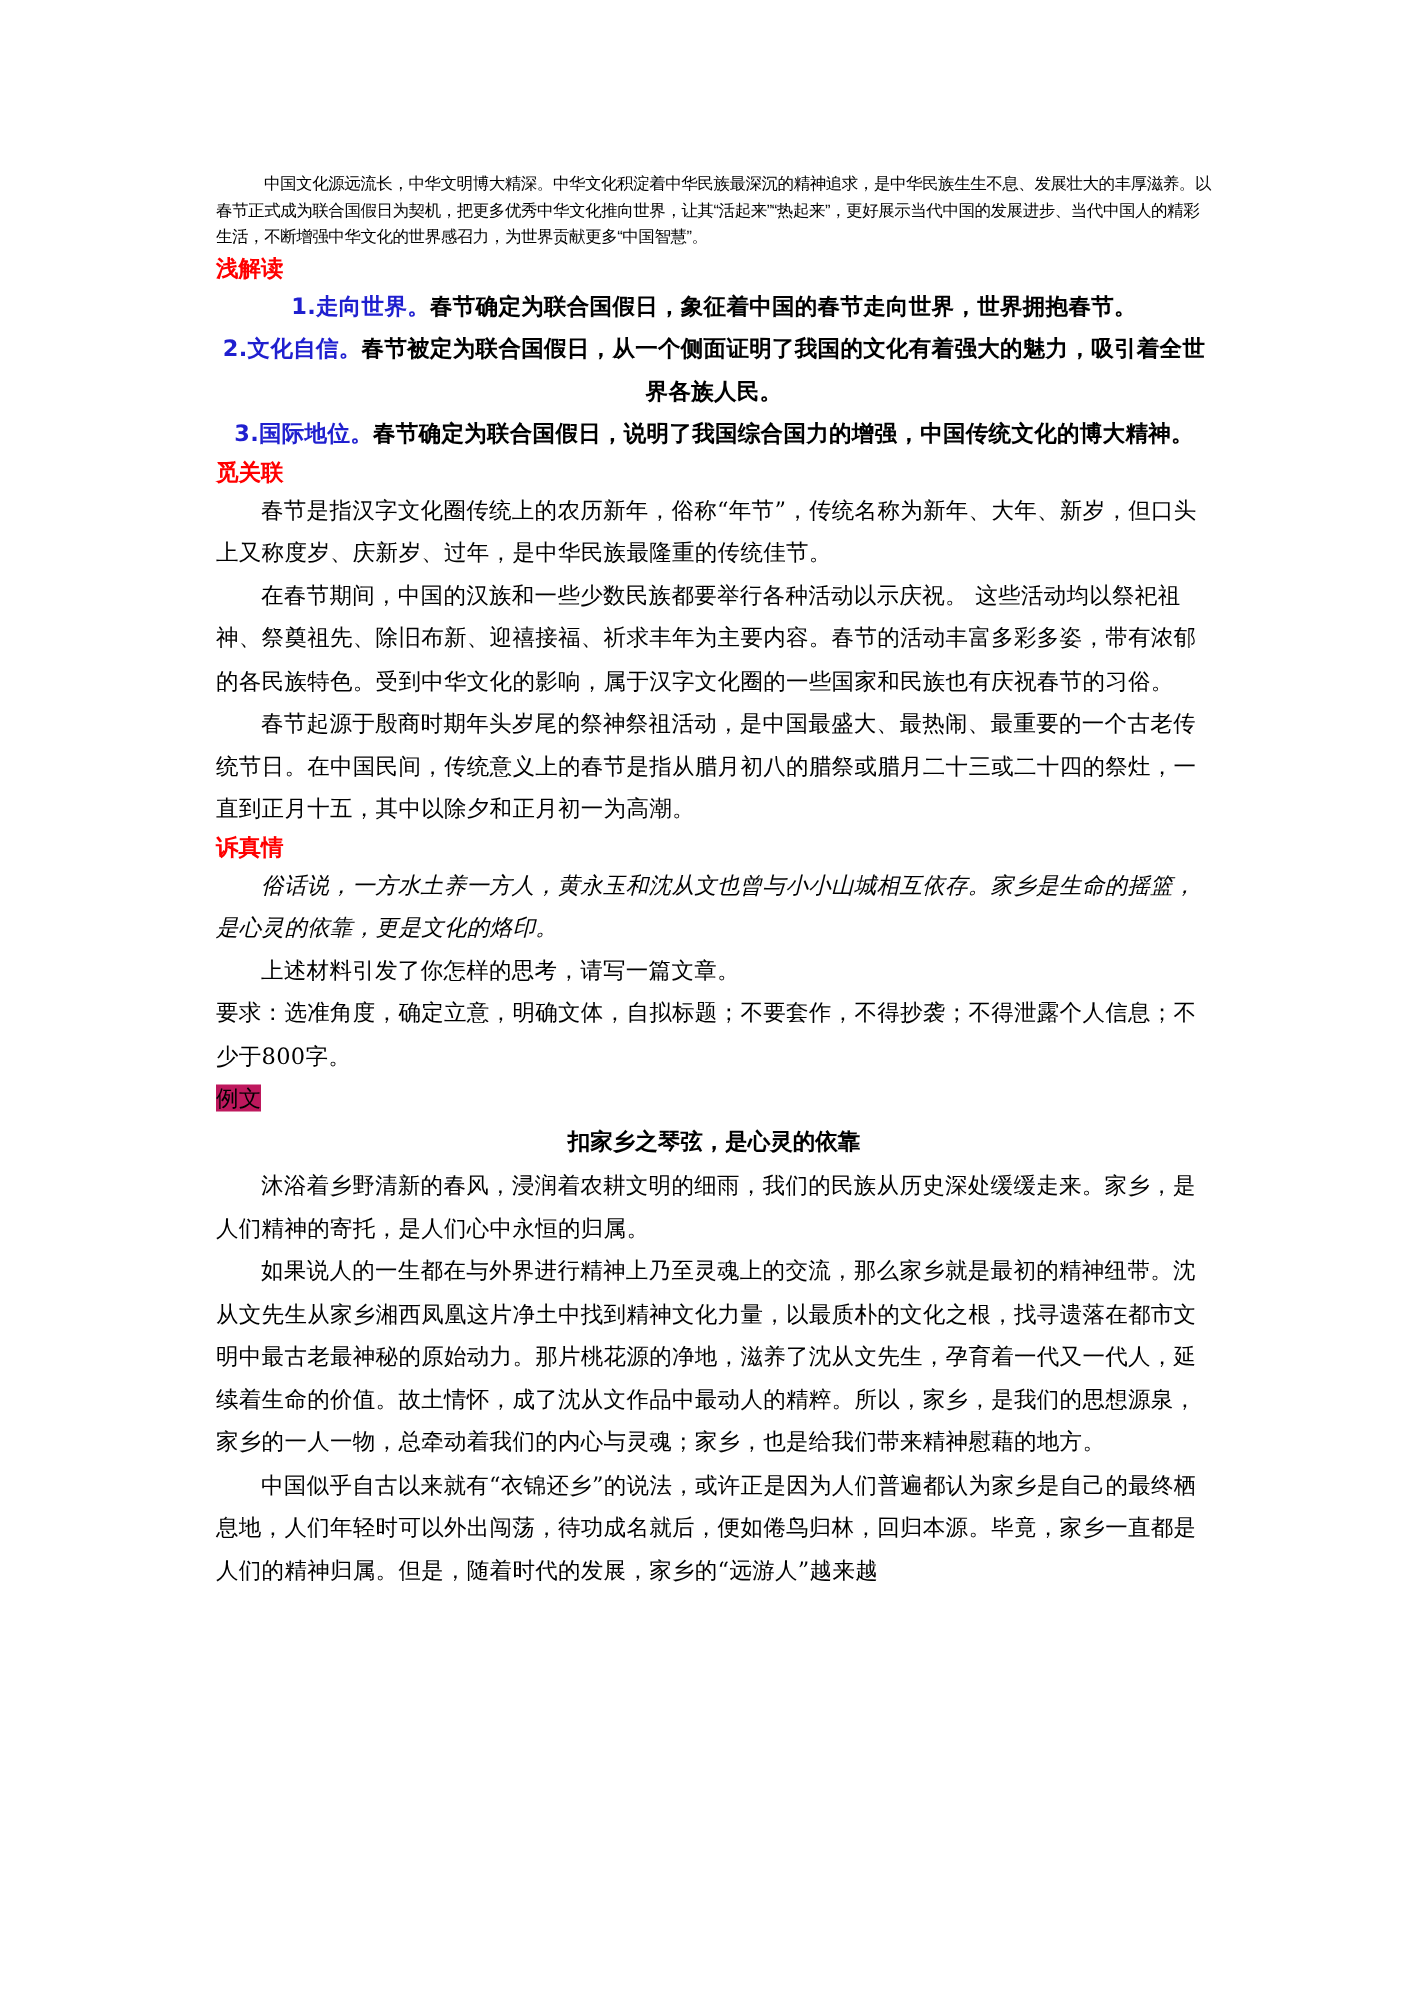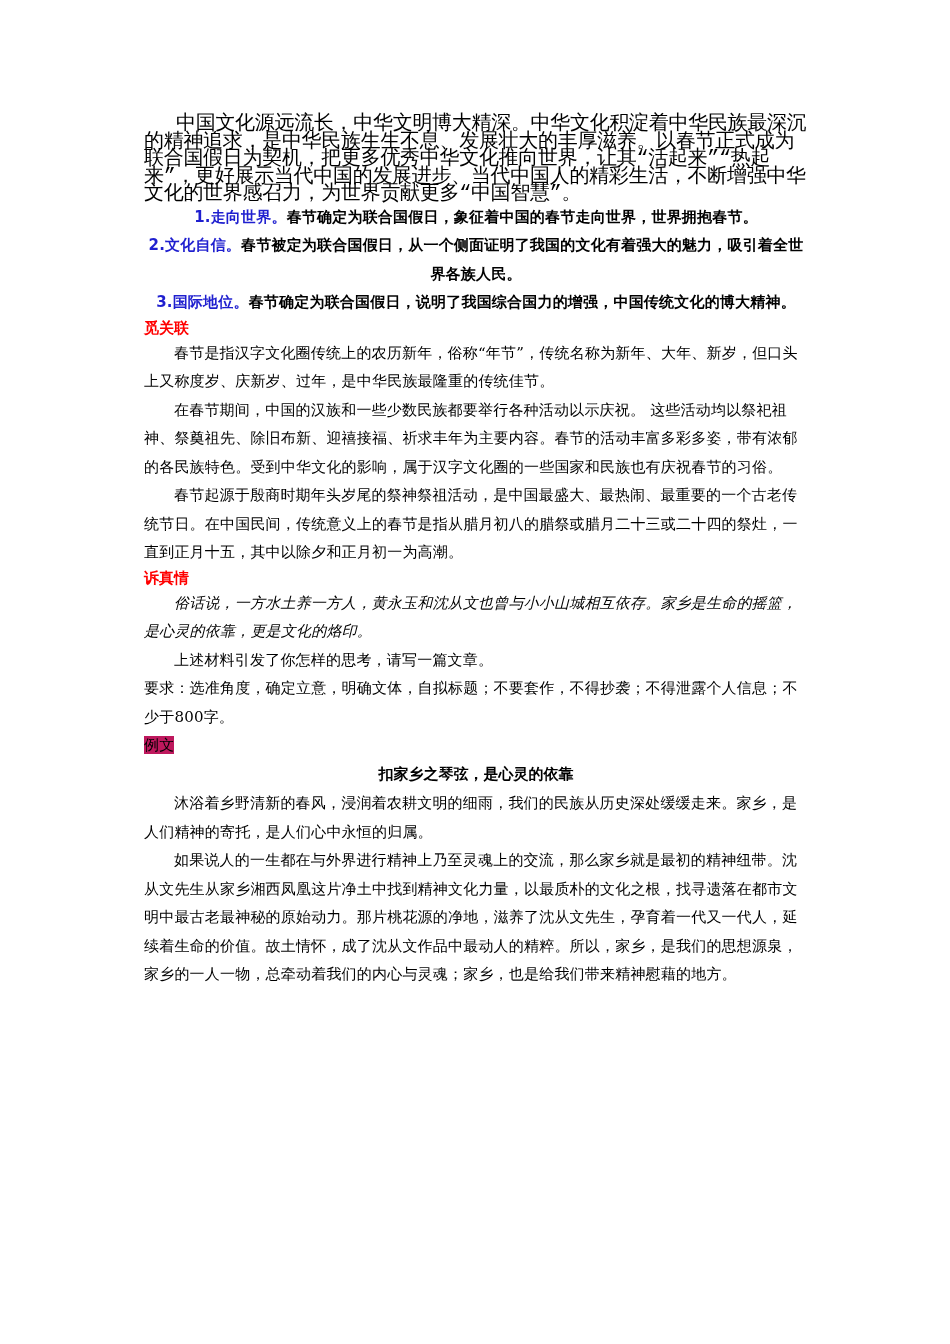--- a/index.html
+++ b/index.html
@@ -1,49 +1,51 @@
 <!DOCTYPE html>
 <html><head>
 <meta charset="utf-8">
 <style>
   html, body { margin: 0; padding: 0; background: #ffffff; }
   body { width: 950px; height: 1344px; position: relative; overflow: hidden;
          font-family: "DejaVu Serif", "Liberation Serif", serif; color: #000; }
   .page { position: absolute; left: 144px; top: 115px; width: 664px; }
-  .intro { font-family: Liberation Mono, monospace; font-size: 20px;
+  .intro { font-family: Liberation Sans, sans-serif; font-size: 11px;
            line-height: 17.5px; text-indent: 32px; letter-spacing: -0.3px; margin: 0; }
   .h-red { color: #ff0000; font-family: "DejaVu Sans", "Liberation Sans", sans-serif;
            font-weight: bold; font-size: 15px; line-height: 22px; margin: 0; }
   .pt { font-family: "DejaVu Sans", "Liberation Sans", sans-serif; font-weight: bold;
         font-size: 15px; line-height: 28.5px; margin: 0; letter-spacing: 0.2px; text-align: center; }
   .pt .lead { color: #1f1fcf; }
   .body-p { font-size: 15px; line-height: 28.5px; margin: 0; text-indent: 30px; letter-spacing: 0.2px; }
   .body-p.noindent { text-indent: 0; }
   .kaiti { font-style: italic; }
   .hl { background: #be185d; font-family: "DejaVu Sans", "Liberation Sans", sans-serif; font-size: 15px; }
   .title { text-align: center; font-family: "DejaVu Sans", "Liberation Sans", sans-serif;
            font-weight: bold; font-size: 15px; line-height: 30px; margin: 0; }
 </style>
 </head>
 <body>
 
 <div class="page">
   <p class="intro">中国文化源远流长，中华文明博大精深。中华文化积淀着中华民族最深沉的精神追求，是中华民族生生不息、发展壮大的丰厚滋养。以春节正式成为联合国假日为契机，把更多优秀中华文化推向世界，让其“活起来”“热起来”，更好展示当代中国的发展进步、当代中国人的精彩生活，不断增强中华文化的世界感召力，为世界贡献更多“中国智慧”。</p>
 
+  <p class="h-red">浅解读</p>
   <p class="pt"><span class="lead">1.走向世界。</span><span>春节确定为联合国假日，象征着中国的春节走向世界，世界拥抱春节。</span></p>
   <p class="pt"><span class="lead">2.文化自信。</span><span>春节被定为联合国假日，从一个侧面证明了我国的文化有着强大的魅力，吸引着全世界各族人民。</span></p>
   <p class="pt"><span class="lead">3.国际地位。</span><span>春节确定为联合国假日，说明了我国综合国力的增强，中国传统文化的博大精神。</span></p>
 
   <p class="h-red">觅关联</p>
   <p class="body-p">春节是指汉字文化圈传统上的农历新年，俗称“年节”，传统名称为新年、大年、新岁，但口头上又称度岁、庆新岁、过年，是中华民族最隆重的传统佳节。</p>
   <p class="body-p">在春节期间，中国的汉族和一些少数民族都要举行各种活动以示庆祝。 这些活动均以祭祀祖神、祭奠祖先、除旧布新、迎禧接福、祈求丰年为主要内容。春节的活动丰富多彩多姿，带有浓郁的各民族特色。受到中华文化的影响，属于汉字文化圈的一些国家和民族也有庆祝春节的习俗。</p>
   <p class="body-p">春节起源于殷商时期年头岁尾的祭神祭祖活动，是中国最盛大、最热闹、最重要的一个古老传统节日。在中国民间，传统意义上的春节是指从腊月初八的腊祭或腊月二十三或二十四的祭灶，一直到正月十五，其中以除夕和正月初一为高潮。</p>
 
   <p class="h-red">诉真情</p>
   <p class="body-p kaiti">俗话说，一方水土养一方人，黄永玉和沈从文也曾与小小山城相互依存。家乡是生命的摇篮，是心灵的依靠，更是文化的烙印。</p>
   <p class="body-p">上述材料引发了你怎样的思考，请写一篇文章。</p>
   <p class="body-p noindent">要求：选准角度，确定立意，明确文体，自拟标题；不要套作，不得抄袭；不得泄露个人信息；不少于800字。</p>
 
   <p class="body-p noindent" style="line-height:28px;"><span class="hl">例文</span></p>
   <p class="title">扣家乡之琴弦，是心灵的依靠</p>
   <p class="body-p">沐浴着乡野清新的春风，浸润着农耕文明的细雨，我们的民族从历史深处缓缓走来。家乡，是人们精神的寄托，是人们心中永恒的归属。</p>
   <p class="body-p">如果说人的一生都在与外界进行精神上乃至灵魂上的交流，那么家乡就是最初的精神纽带。沈从文先生从家乡湘西凤凰这片净土中找到精神文化力量，以最质朴的文化之根，找寻遗落在都市文明中最古老最神秘的原始动力。那片桃花源的净地，滋养了沈从文先生，孕育着一代又一代人，延续着生命的价值。故土情怀，成了沈从文作品中最动人的精粹。所以，家乡，是我们的思想源泉，家乡的一人一物，总牵动着我们的内心与灵魂；家乡，也是给我们带来精神慰藉的地方。</p>
+  <p class="body-p">中国似乎自古以来就有“衣锦还乡”的说法，或许正是因为人们普遍都认为家乡是自己的最终栖息地，人们年轻时可以外出闯荡，待功成名就后，便如倦鸟归林，回归本源。毕竟，家乡一直都是人们的精神归属。但是，随着时代的发展，家乡的“远游人”越来越</p>
 </div>
 
 </body></html>

